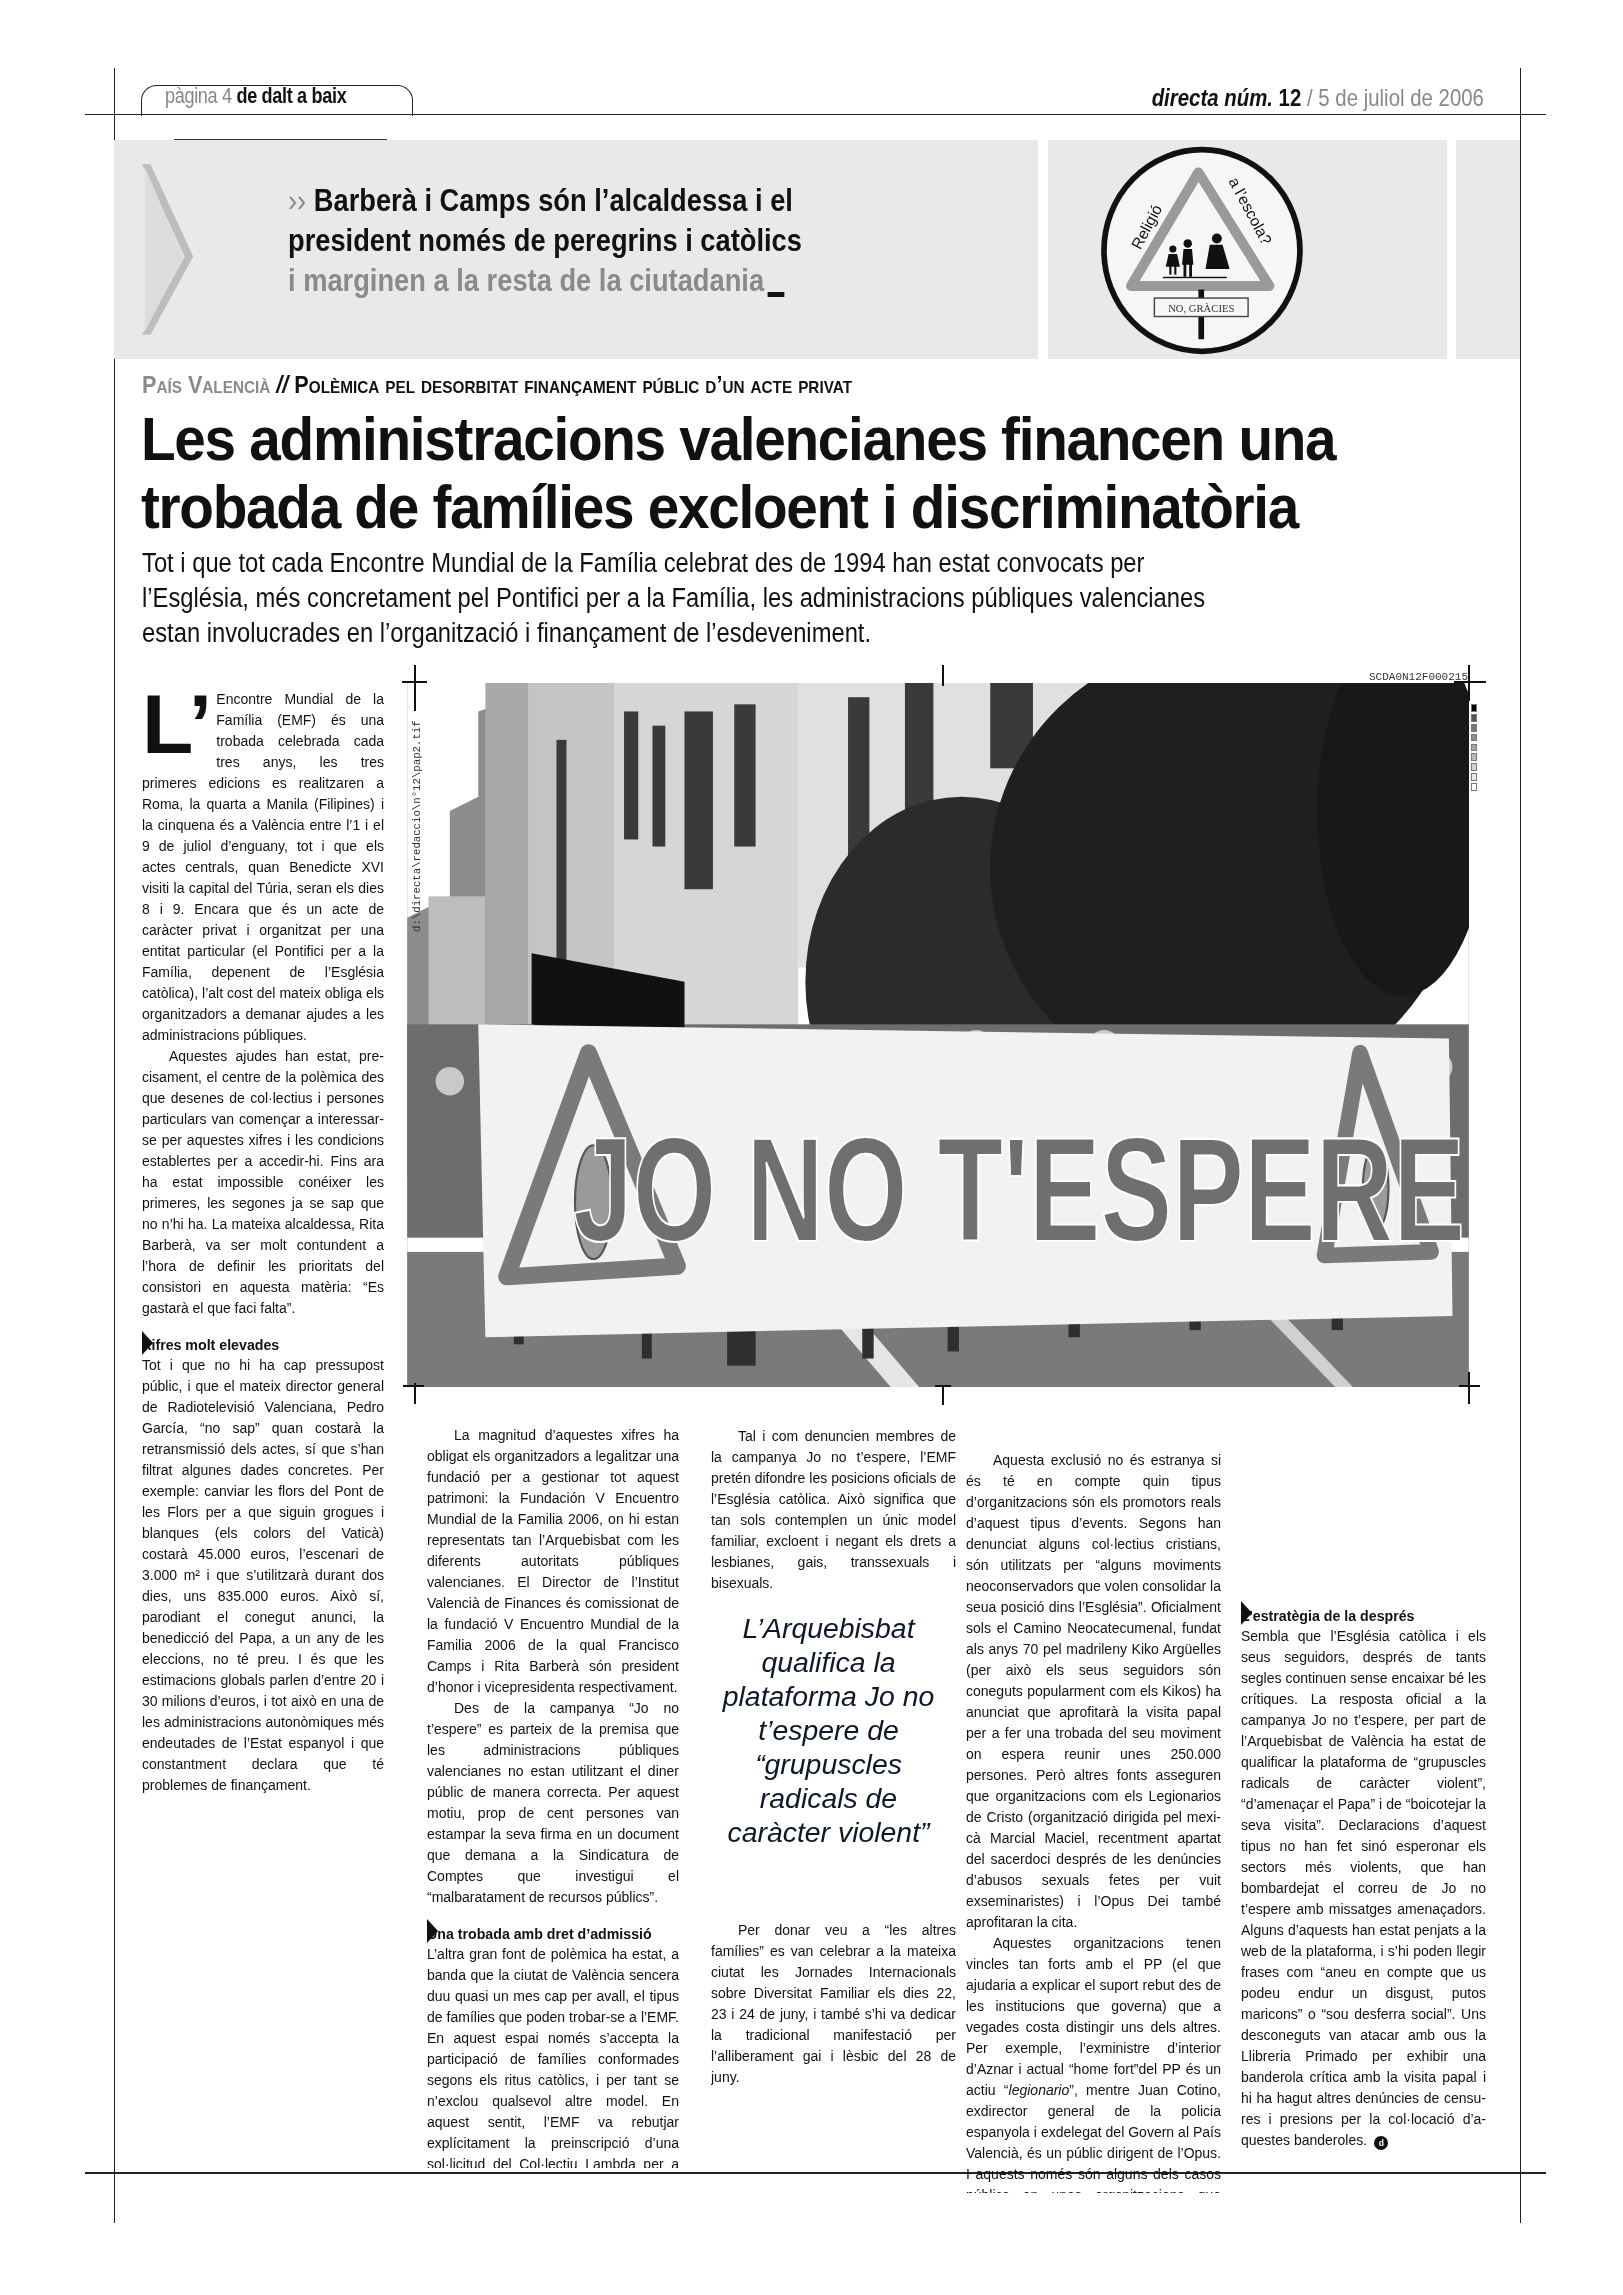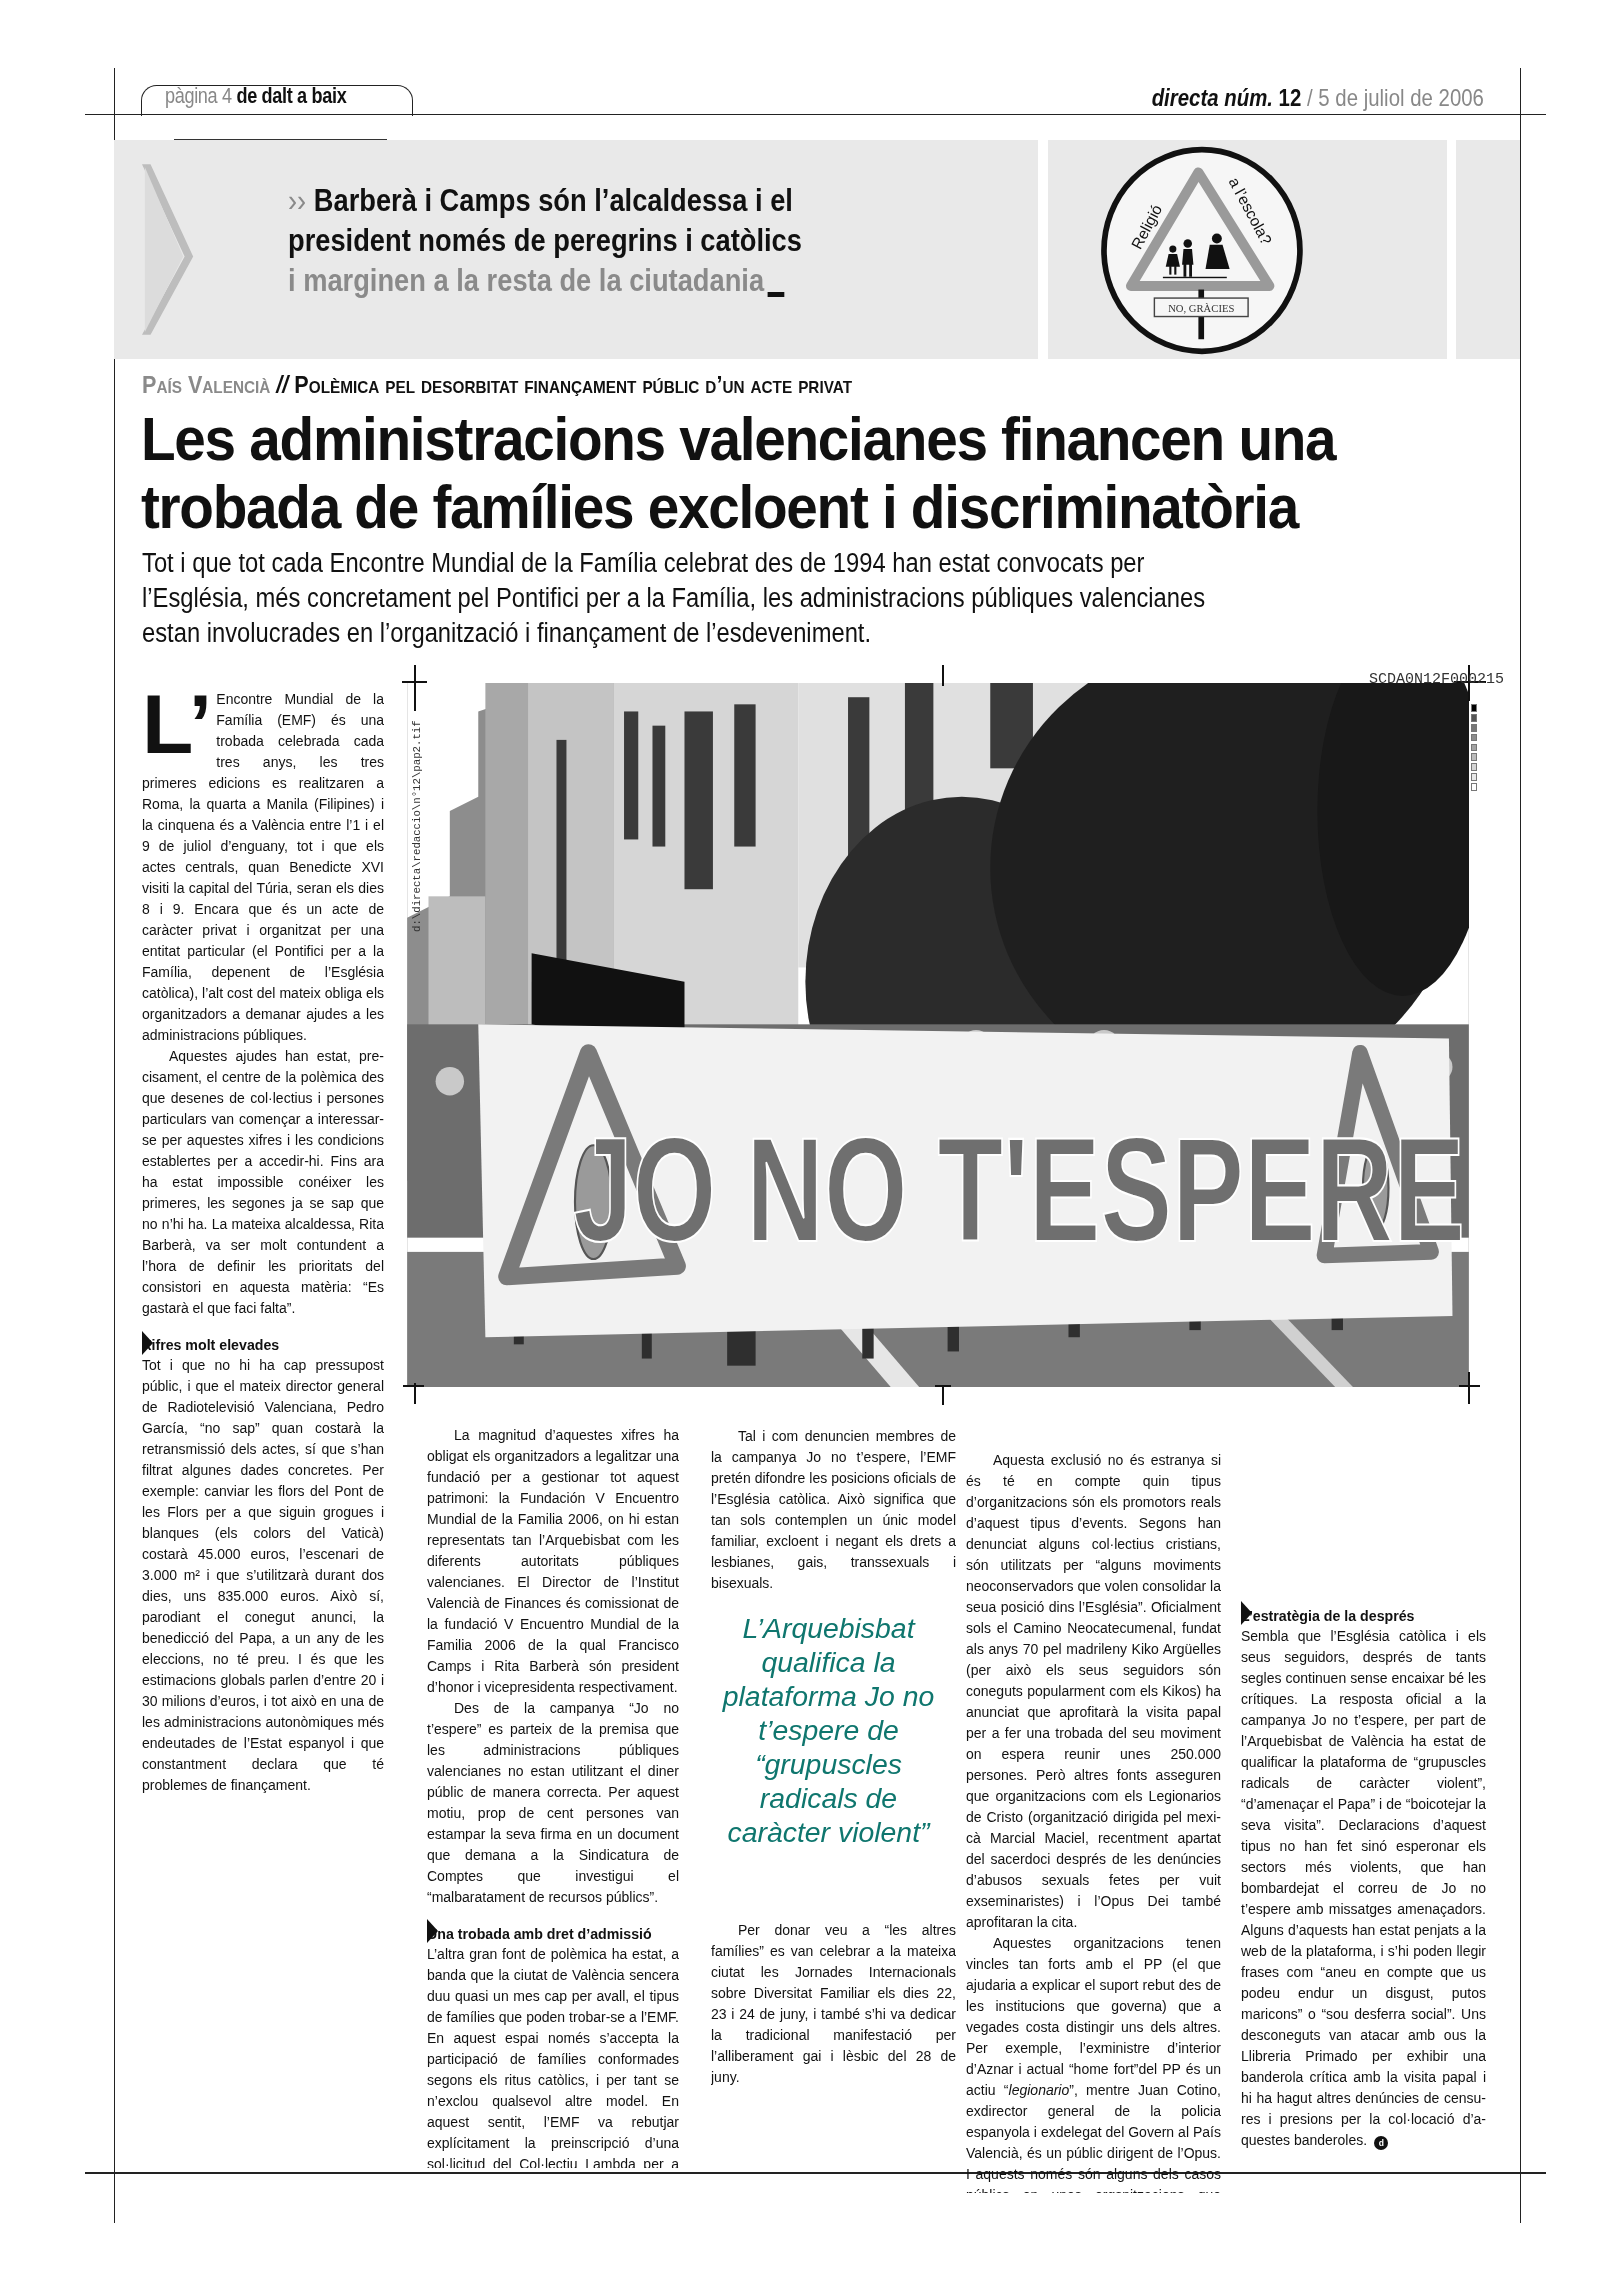--- a/index.html
+++ b/index.html
@@ -56,21 +56,21 @@
   .subhead .tri { position: absolute; left: 0; top: -4.3px; width: 0; height: 0;
                   border-top: 12px solid transparent; border-bottom: 12px solid transparent; border-left: 11.4px solid #111; }
   .byline { font-size: 13.5px; line-height: 20.6px; }
   .byline .authors { font-weight: bold; }
   .dropcap { float: left; font-size: 84px; line-height: 65px; font-weight: bold; margin: 2.8px 4.3px 0 0; height: 70px; font-family: "Liberation Sans", sans-serif; }
   .endmark { display: inline-block; width: 14.2px; height: 14.2px; background: #111; border-radius: 50%;
              color: #fff; font-size: 8.5px; line-height: 14.2px; text-align: center; font-weight: bold; vertical-align: -1.4px; margin-left: 7.1px; }
 
   
   .pullquote { position: absolute; left: 711px; top: 1611px; width: 235px; font-size: 28.4px; line-height: 34px;
-               font-style: italic; color: #0f766e; text-align: center; }
+               font-style: italic; color: #0f172a; text-align: center; }
 
   
   .photo { position: absolute; left: 407px; top: 683px; width: 1062px; height: 704px; overflow: hidden; background: #555; }
   .photo svg { display: block; }
   .crop { position: absolute; background: #111; }
   .slug { position: absolute; font-family: "Liberation Mono", "DejaVu Sans Mono", monospace; color: #333; }
   .gray-scale { position: absolute; left: 1471px; top: 704px; width: 7.1px; }
   .gray-scale div { width: 6.4px; height: 7.8px; margin-bottom: 2.1px; border: 0.7px solid #777; box-sizing: border-box; }
 </style>
 </head>
@@ -236,21 +236,21 @@
 <div class="crop" data-name="crop-mark" style="left:402px; top:681px; width:25px; height:2.1px;"></div>
 <div class="crop" data-name="crop-mark" style="left:942px; top:665px; width:2.1px; height:21.3px;"></div>
 <div class="crop" data-name="crop-mark" style="left:1468px; top:665px; width:2.1px; height:36px;"></div>
 <div class="crop" data-name="crop-mark" style="left:1454px; top:681px; width:32px; height:2.1px;"></div>
 <div class="crop" data-name="crop-mark" style="left:414px; top:1383px; width:2.1px; height:21.3px;"></div>
 <div class="crop" data-name="crop-mark" style="left:403px; top:1385px; width:21.3px; height:2.1px;"></div>
 <div class="crop" data-name="crop-mark" style="left:942px; top:1385px; width:2.1px; height:20px;"></div>
 <div class="crop" data-name="crop-mark" style="left:935px; top:1385px; width:15.6px; height:2.1px;"></div>
 <div class="crop" data-name="crop-mark" style="left:1468px; top:1372px; width:2.1px; height:32px;"></div>
 <div class="crop" data-name="crop-mark" style="left:1459px; top:1385px; width:21.3px; height:2.1px;"></div>
-<div class="slug" data-name="image-code" style="left:1369px; top:671px; font-size:15px;">SCDA0N12F000215</div>
+<div class="slug" data-name="image-code" style="left:1369px; top:671px; font-size:11px;">SCDA0N12F000215</div>
 <div class="slug" data-name="file-path-slug" style="left:411px; top:932px; font-size:10.7px; transform: rotate(-90deg); transform-origin: left top; white-space: nowrap;">d:\directa\redaccio\n°12\pap2.tif</div>
 <div class="gray-scale" data-name="grayscale-calibration-strip">
   <div style="background:#000"></div>
     <div style="background:#555"></div>
     <div style="background:#777"></div>
   <div style="background:#8c8c8c"></div>
     <div style="background:#a3a3a3"></div>
     <div style="background:#bbb"></div>
   <div style="background:#d4d4d4"></div>
     <div style="background:#e8e8e8"></div>

